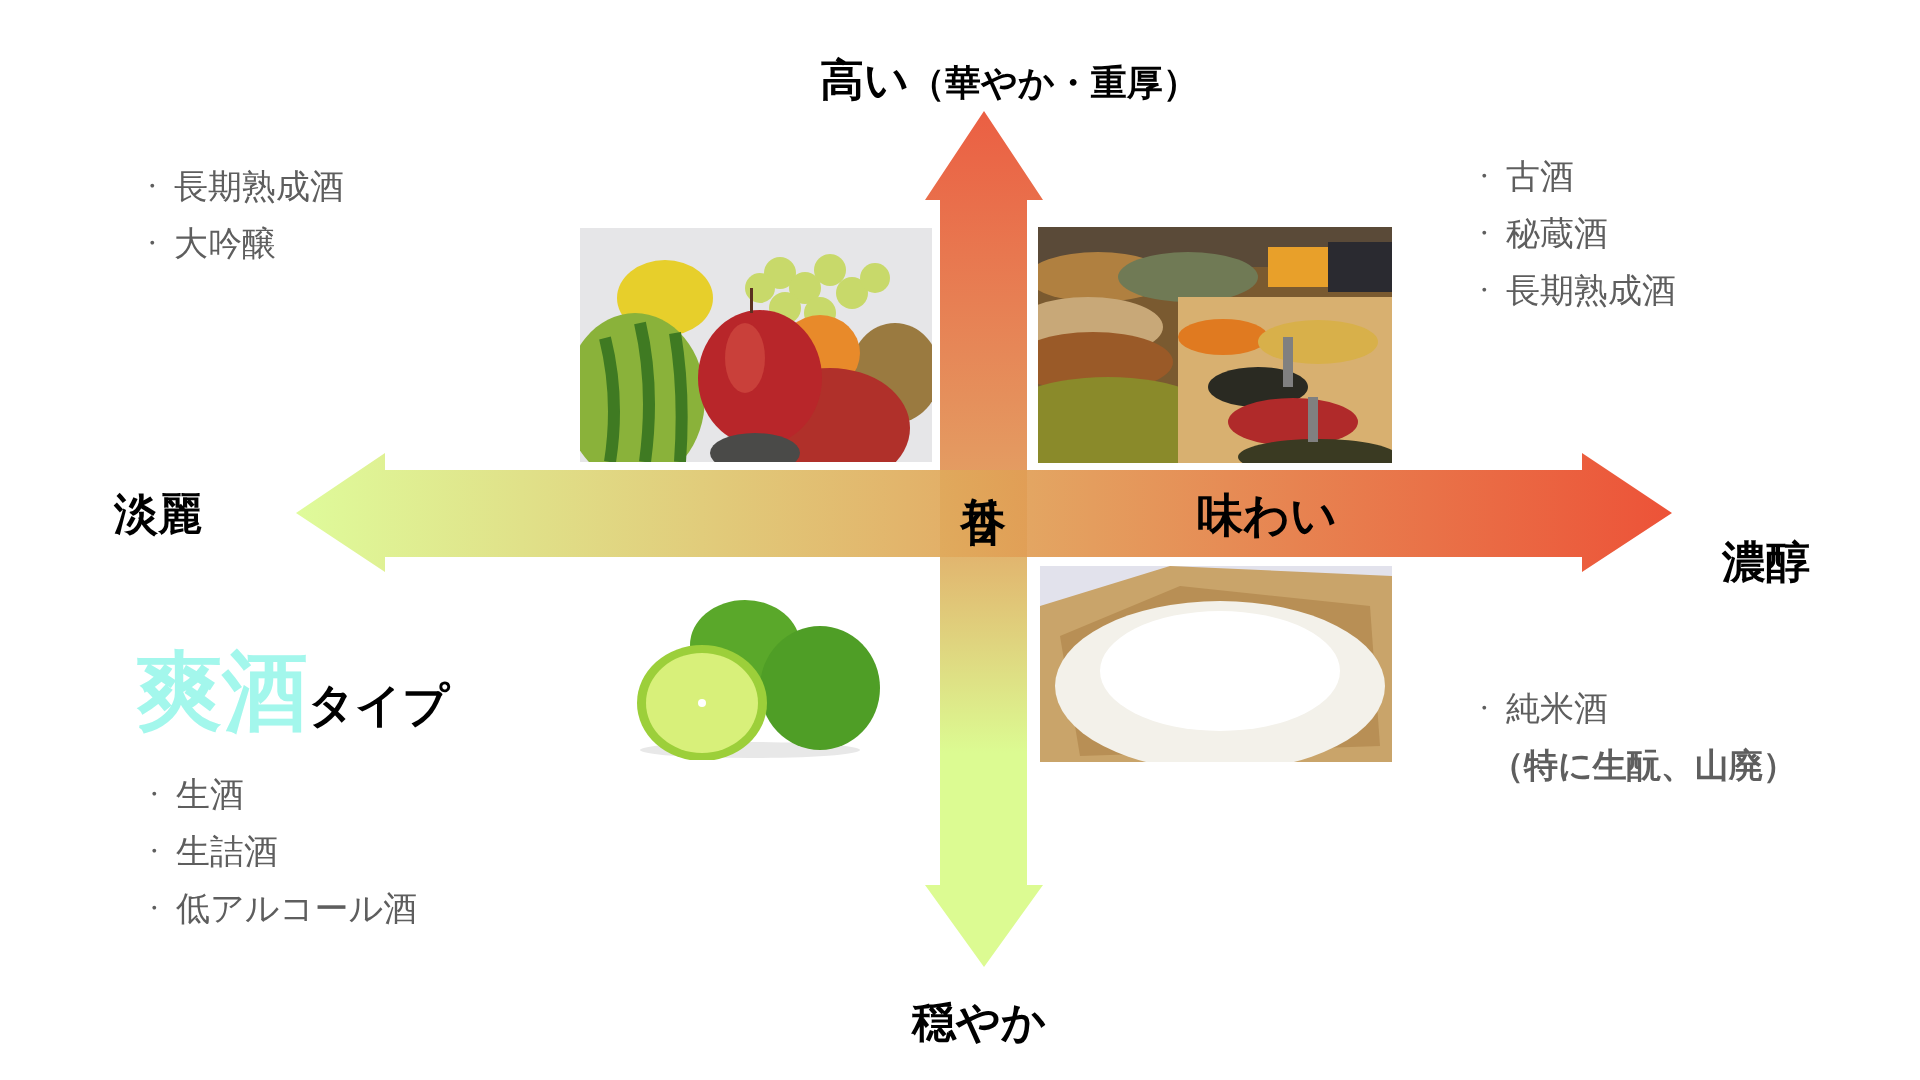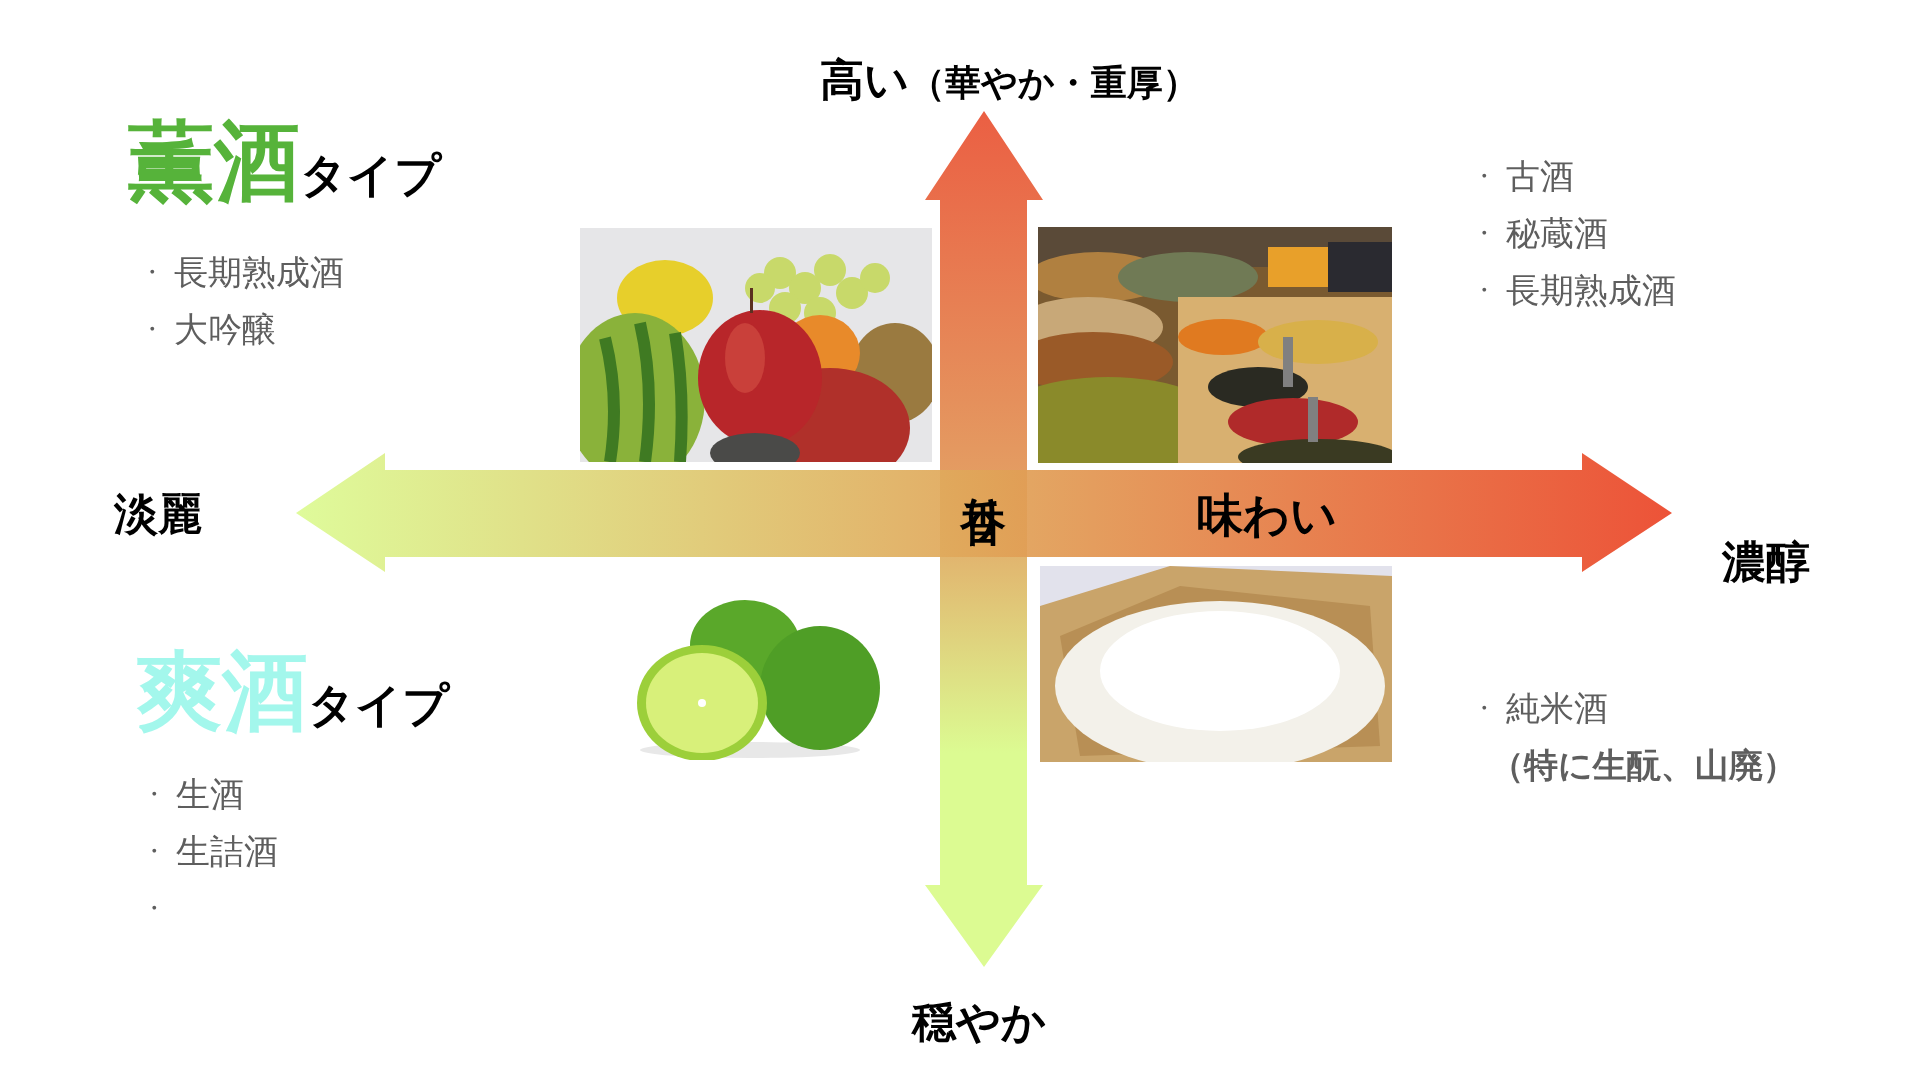--- a/index.html
+++ b/index.html
@@ -119,23 +119,20 @@
   <svg width="352" height="196" viewBox="0 0 352 196">
     <rect width="352" height="196" fill="#e2e2ec"></rect>
     <polygon points="0,40 130,0 352,10 352,196 0,196" fill="#c9a46a"></polygon>
     <polygon points="20,70 140,20 330,40 340,180 40,190" fill="#b88f55"></polygon>
     <ellipse cx="180" cy="120" rx="165" ry="85" fill="#f3f1ea"></ellipse>
     <ellipse cx="180" cy="105" rx="120" ry="60" fill="#ffffff"></ellipse>
   </svg>
 </div>
 
 <div class="abs" style="left:128px; top:118px;">
-  <div class="type-title">
-    <span class="kanji" style="color:#56B33A;">薫酒</span><span class="suffix">タイプ</span>
-  </div>
   <ul class="items" style="margin-top:40px; margin-left:6px;">
     <li><span class="bullet">・</span><span>長期熟成酒</span></li>
     <li><span class="bullet">・</span><span>大吟醸</span></li>
   </ul>
 </div>
 
 <div class="abs" style="left:1466px; top:118px;">
   <ul class="items" style="margin-top:30px; margin-left:0px;">
     <li><span class="bullet">・</span><span>古酒</span></li>
     <li><span class="bullet">・</span><span>秘蔵酒</span></li>
@@ -143,21 +140,21 @@
   </ul>
 </div>
 
 <div class="abs" style="left:128px; top:648px;margin-left:8px;">
   <div class="type-title">
     <span class="kanji" style="color:#A3F7EC;">爽酒</span><span class="suffix">タイプ</span>
   </div>
   <ul class="items" style="margin-top:32px; margin-left:0px;">
     <li><span class="bullet">・</span><span>生酒</span></li>
     <li><span class="bullet">・</span><span>生詰酒</span></li>
-    <li><span class="bullet">・</span></li>
+    <li><span class="bullet">・</span><span>低アルコール酒</span></li>
   </ul>
 </div>
 
 <div class="abs" style="left:1466px; top:648px;">
   <ul class="items" style="margin-top:32px; margin-left:0px;">
     <li><span class="bullet">・</span><span>純米酒</span></li>
     <li class="cont" style="padding-left:24px;"><span>（特に生酛、山廃）</span></li>
   </ul>
 </div>
 

